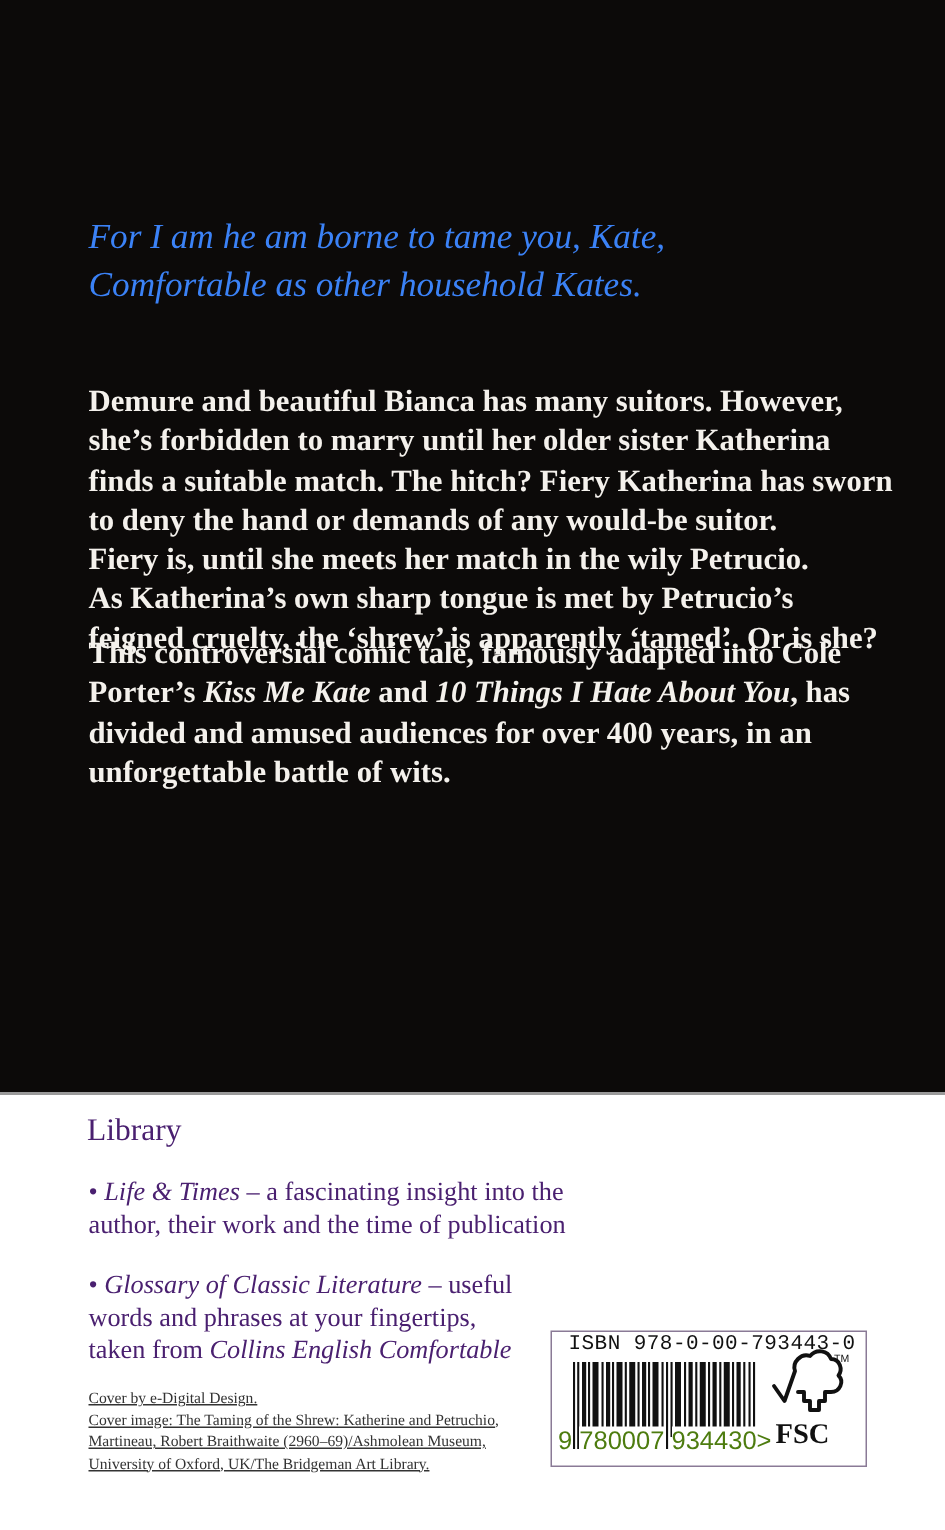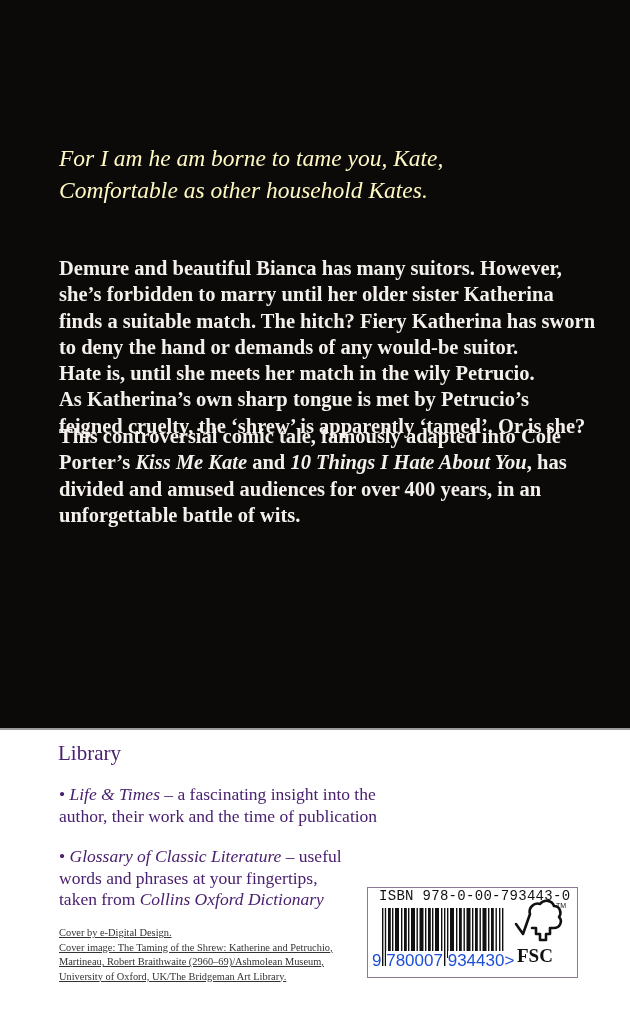--- a/index.html
+++ b/index.html
@@ -1,54 +1,54 @@
 <!DOCTYPE html>
 <html><head>
 <meta charset="utf-8">
 <style>
   html, body { margin:0; padding:0; }
   body { width:630px; height:1020px; position:relative; overflow:hidden; background:#ffffff; font-family:"Liberation Serif", "DejaVu Serif", serif; }
   .top { position:absolute; left:0; top:0; width:630px; height:728px; background:#0c0a09; }
   .divider { position:absolute; left:0; top:728px; width:630px; height:2px; background:#9a9a9a; }
-  .quote { position:absolute; left:59px; top:142px; width:560px; color:#fef9c3; font-style:italic; font-size:23.5px; line-height:32px; }
+  .quote { position:absolute; left:59px; top:142px; width:560px; color:#3b82f6; font-style:italic; font-size:23.5px; line-height:32px; }
   .quote div { white-space:nowrap; }
   .para { position:absolute; left:59px; width:570px; color:#f4f1ec; font-size:20.5px; line-height:26.3px;font-weight:bold; }
   .para div { white-space:nowrap; }
   .p1 { top:255px; }
   .p2 { top:423px; }
   .features-title { position:absolute; left:58px; top:741px; color:#4a2070; font-size:21px; }
   .feat { position:absolute; left:59px; color:#4a2070; font-size:17.5px; line-height:21.5px; }
   .feat div { white-space:nowrap; }
   .f1 { top:784px; }
   .f2 { top:846px; }
   .credits { position:absolute; left:59px; top:926px; color:#333; font-size:10.4px; line-height:14.5px;text-decoration:underline; }
   .credits div { white-space:nowrap; }
   .barbox { position:absolute; left:367px; top:887px; width:209px; height:89px; border:1.5px solid #8a7a96; background:#fff; }
   .isbn { position:absolute; left:11px; top:0; font-family:"Liberation Mono", "DejaVu Sans Mono", monospace; font-size:14px; color:#111; letter-spacing:0.3px; white-space:nowrap; }
   .bars { position:absolute; left:14px; top:20px; }
-  .digits { position:absolute; left:4px; top:63px; font-family:"Liberation Sans", "DejaVu Sans", sans-serif; font-size:17px; color:#1d4ed8; white-space:nowrap; }
+  .digits { position:absolute; left:4px; top:63px; font-family:"Liberation Sans", "DejaVu Sans", sans-serif; font-size:17px; color:#4d7c0f; white-space:nowrap; }
   .digits span { background:#fff; }
   .fsc { position:absolute; left:146px; top:10px; }
   i { font-style:italic; }
 </style>
 </head>
 <body>
 
 <div class="top">
   <div class="quote">
     <div>For I am he am borne to tame you, Kate,</div>
     <div>Comfortable as other household Kates.</div>
   </div>
 
   <div class="para p1">
     <div>Demure and beautiful Bianca has many suitors. However,</div>
     <div>she’s forbidden to marry until her older sister Katherina</div>
     <div>finds a suitable match. The hitch? Fiery Katherina has sworn</div>
     <div>to deny the hand or demands of any would-be suitor.</div>
-    <div>Hate is, until she meets her match in the wily Petrucio.</div>
+    <div>Fiery is, until she meets her match in the wily Petrucio.</div>
     <div>As Katherina’s own sharp tongue is met by Petrucio’s</div>
     <div>feigned cruelty, the ‘shrew’ is apparently ‘tamed’. Or is she?</div>
   </div>
 
   <div class="para p2">
     <div>This controversial comic tale, famously adapted into Cole</div>
     <div><span>Porter’s </span><i>Kiss Me Kate</i><span> and </span><i>10 Things I Hate About You</i><span>, has</span></div>
     <div>divided and amused audiences for over 400 years, in an</div>
     <div>unforgettable battle of wits.</div>
   </div>
@@ -59,21 +59,21 @@
 <div class="features-title">Library</div>
 
 <div class="feat f1">
   <div><span>• </span><i>Life &amp; Times</i><span> – a fascinating insight into the</span></div>
   <div>author, their work and the time of publication</div>
 </div>
 
 <div class="feat f2">
   <div><span>• </span><i>Glossary of Classic Literature</i><span> – useful</span></div>
   <div>words and phrases at your fingertips,</div>
-  <div><span>taken from </span><i>Collins Oxford Dictionary</i></div>
+  <div><span>taken from </span><i>Collins English Comfortable</i></div>
 </div>
 
 <div class="credits">
   <div>Cover by e-Digital Design.</div>
   <div>Cover image: The Taming of the Shrew: Katherine and Petruchio,</div>
   <div>Martineau, Robert Braithwaite (2960–69)/Ashmolean Museum,</div>
   <div>University of Oxford, UK/The Bridgeman Art Library.</div>
 </div>
 
 <div class="barbox">

